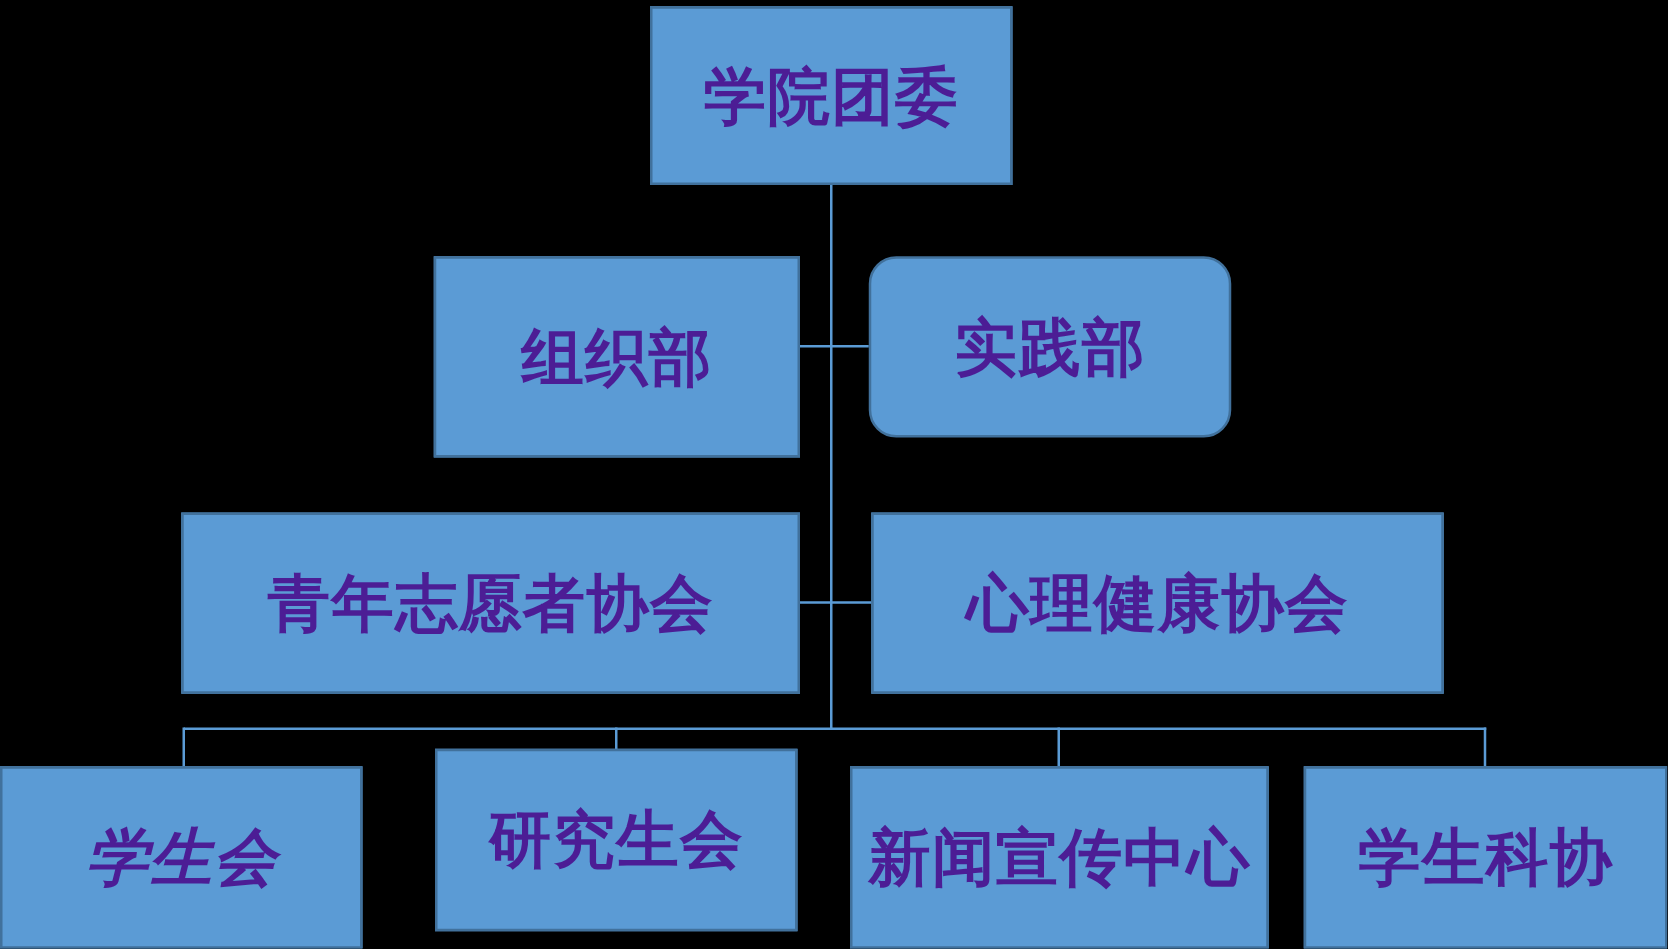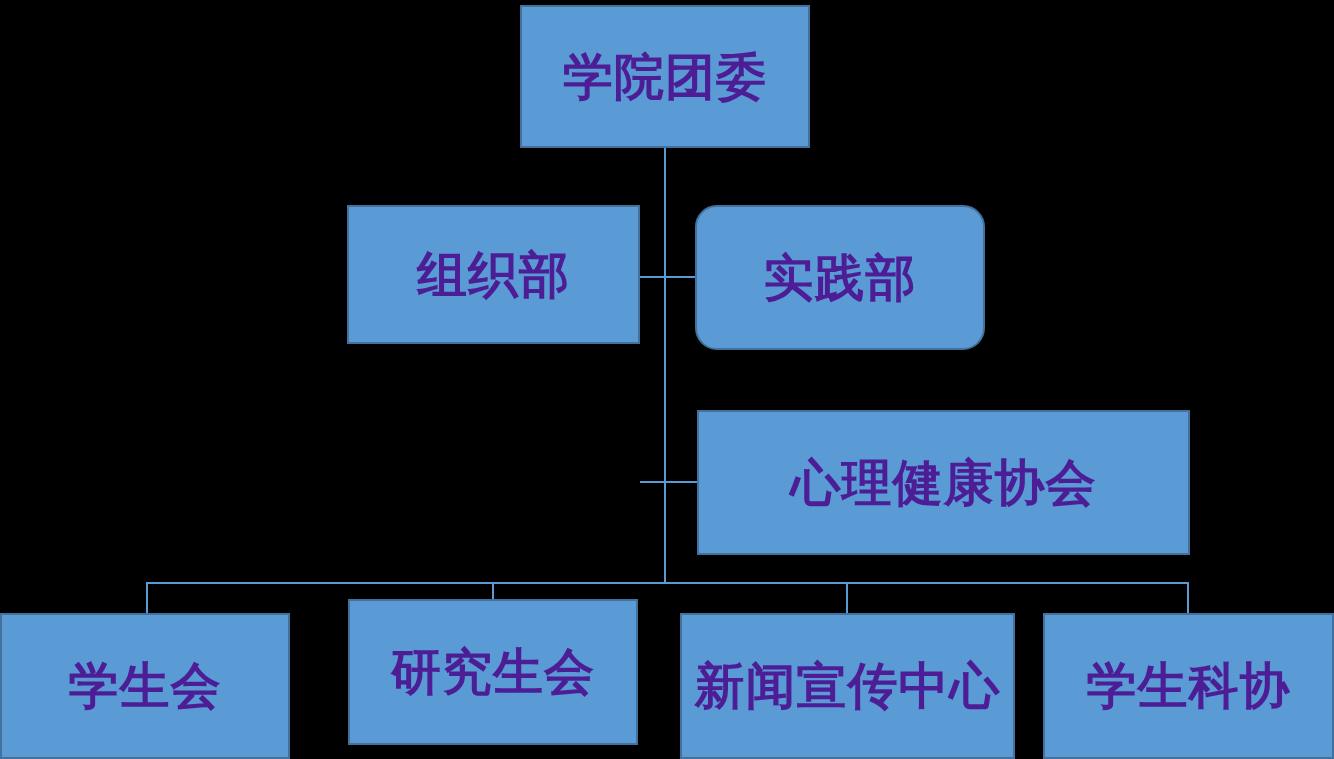--- a/index.html
+++ b/index.html
@@ -48,32 +48,35 @@
   <div class="line" style="left:147px; top:582px; width:1042px; height:2px;"></div>
   <div class="line" style="left:146px; top:582px; width:2px; height:31px;"></div>
   <div class="line" style="left:492px; top:582px; width:2px; height:31px;"></div>
   <div class="line" style="left:846px; top:582px; width:2px; height:31px;"></div>
   <div class="line" style="left:1187px; top:582px; width:2px; height:31px;"></div>
 
   <div class="box" style="left:520px; top:5px; width:290px; height:143px;">
     <span class="label">学院团委</span>
   </div>
 
-  <div class="box" style="left:347px; top:205px; width:293px; height:139px;">
+  <div class="box" style="left:347px; top:205px; width:293px; height:161px;">
     <span class="label">组织部</span>
   </div>
   <div class="box" style="left:695px; top:205px; width:290px; height:145px;border-radius:22px;">
     <span class="label">实践部</span>
   </div>
 
-  <div class="box" style="left:697px; top:410px; width:493px; height:145px;">
+  <div class="box" style="left:145px; top:410px; width:495px; height:145px;">
+    <span class="label">青年志愿者协会</span>
+  </div>
+  <div class="box" style="left:697px; top:410px; width:458px; height:145px;">
     <span class="label">心理健康协会</span>
   </div>
 
-  <div class="box" style="left:0px; top:613px; width:290px; height:146px;">
+  <div class="box" style="left:0px; top:613px; width:290px; height:146px;font-style:italic;">
     <span class="label">学生会</span>
   </div>
   <div class="box" style="left:348px; top:599px; width:290px; height:146px;">
     <span class="label">研究生会</span>
   </div>
   <div class="box" style="left:1043px; top:613px; width:291px; height:146px;">
     <span class="label">学生科协</span>
   </div>
   <div class="box" style="left:680px; top:613px; width:335px; height:146px;">
     <span class="label">新闻宣传中心</span>

